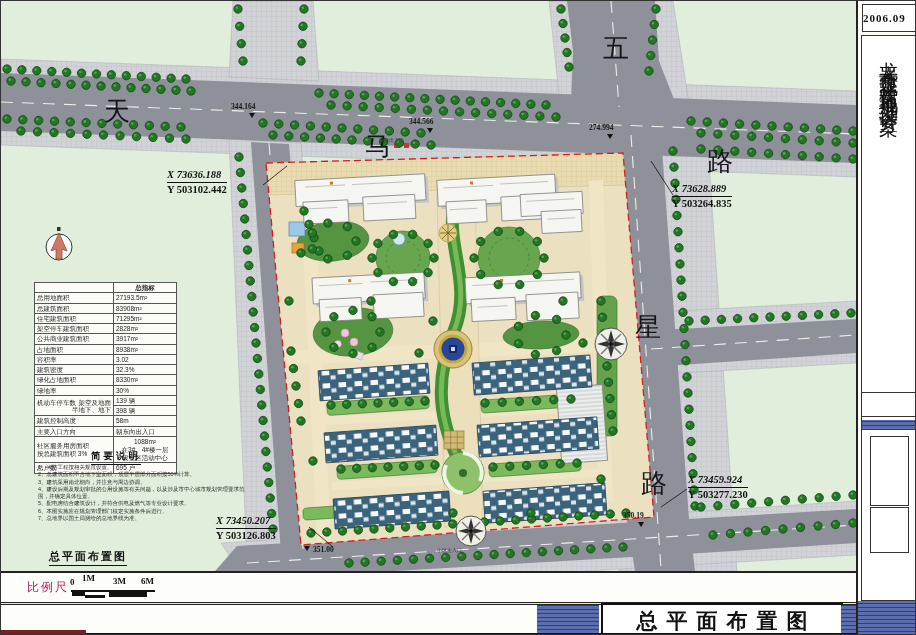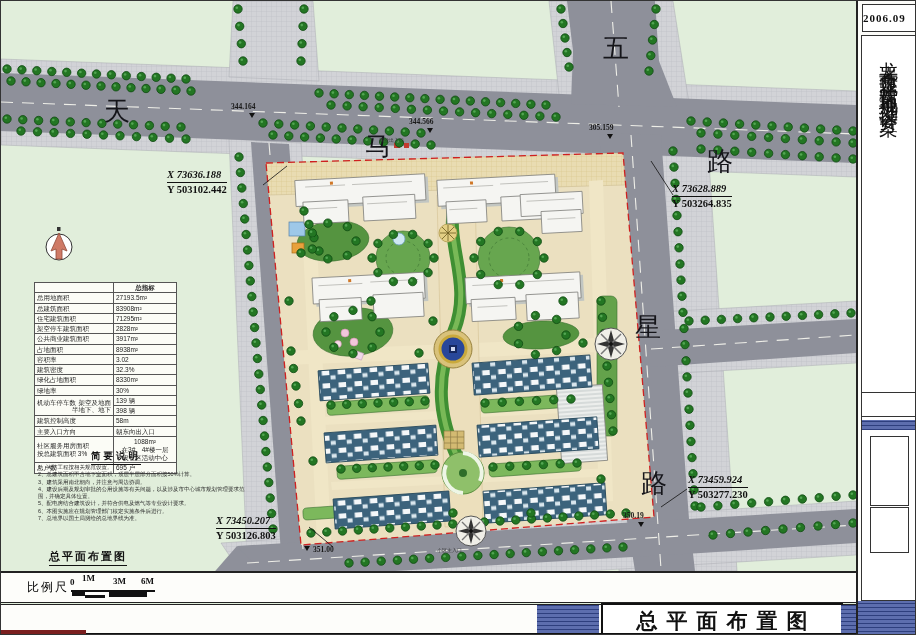--- a/index.html
+++ b/index.html
@@ -24,21 +24,21 @@
   #itable td.v{width:58px;}
   #itable td.hd{text-align:center;font-weight:bold;}
   
   .notes-title{font:bold 9.5px "Liberation Serif",serif;letter-spacing:3px;color:#111;
                border-bottom:1px solid #111;padding-bottom:1px;}
   .note{font:5.5px/1.32 "Liberation Sans",sans-serif;color:#2d2d2d;white-space:nowrap;}
   .plan-label{font:bold 11px "Liberation Serif",serif;letter-spacing:2px;color:#111;
               border-bottom:1px solid #111;padding-bottom:1px;}
   
   .strip{background:#fdfdfa;}
-  .scale-label{font:12px "Liberation Serif",serif;color:#000000;letter-spacing:2px;}
+  .scale-label{font:12px "Liberation Serif",serif;color:#be185d;letter-spacing:2px;}
   .scale-tick{font:bold 9px "Liberation Serif",serif;color:#111;}
   .seg{background:#111;}
   .bluebar{background:repeating-linear-gradient(0deg,#2e3f7e 0 1.5px,#5d6eae 1.5px 4px);}
   .sheet-title-box{background:#fff;border:2px solid #111;display:flex;align-items:center;justify-content:center;}
   .sheet-title{font:bold 21px "Liberation Serif",serif;letter-spacing:9px;color:#111;text-indent:9px;}
   
   #sidebar{background:#fcfcf9;border-left:2px solid #222;}
   .datebox{border:1px solid #333;display:flex;align-items:center;justify-content:flex-start;
            font:bold 11px "Liberation Serif",serif;letter-spacing:1px;color:#111;background:#fff;}
   .side-frame{border:1px solid #333;background:#fff;}
@@ -1003,21 +1003,21 @@
   <div class="abs roadchar" style="left:364px;top:128px">马</div>
   <div class="abs roadchar" style="left:706px;top:143px">路</div>
   <div class="abs roadchar" style="left:602px;top:30px">五</div>
   <div class="abs roadchar" style="left:634px;top:309px">星</div>
   <div class="abs roadchar" style="left:640px;top:465px">路</div>
 
   <div class="abs elev" style="left:230px;top:101px">344.164</div>
   <div class="abs tri" style="left:248px;top:112px"></div>
   <div class="abs elev" style="left:408px;top:116px">344.566</div>
   <div class="abs tri" style="left:426px;top:127px"></div>
-  <div class="abs elev" style="left:588px;top:122px">305.159</div>
+  <div class="abs elev" style="left:588px;top:122px">274.994</div>
   <div class="abs tri" style="left:606px;top:133px"></div>
   <div class="abs elev" style="left:312px;top:544px">351.00</div>
   <div class="abs tri" style="left:303px;top:545px"></div>
   <div class="abs elev" style="left:622px;top:510px">350.19</div>
   <div class="abs tri" style="left:637px;top:521px"></div>
 
   <div class="abs tinylabel" style="left:378px;top:136px">商业出入口</div>
   <div class="abs tinylabel" style="left:436px;top:546px">小区主入口</div>
 
   <table class="abs" id="itable" style="left:33px;top:281px">

